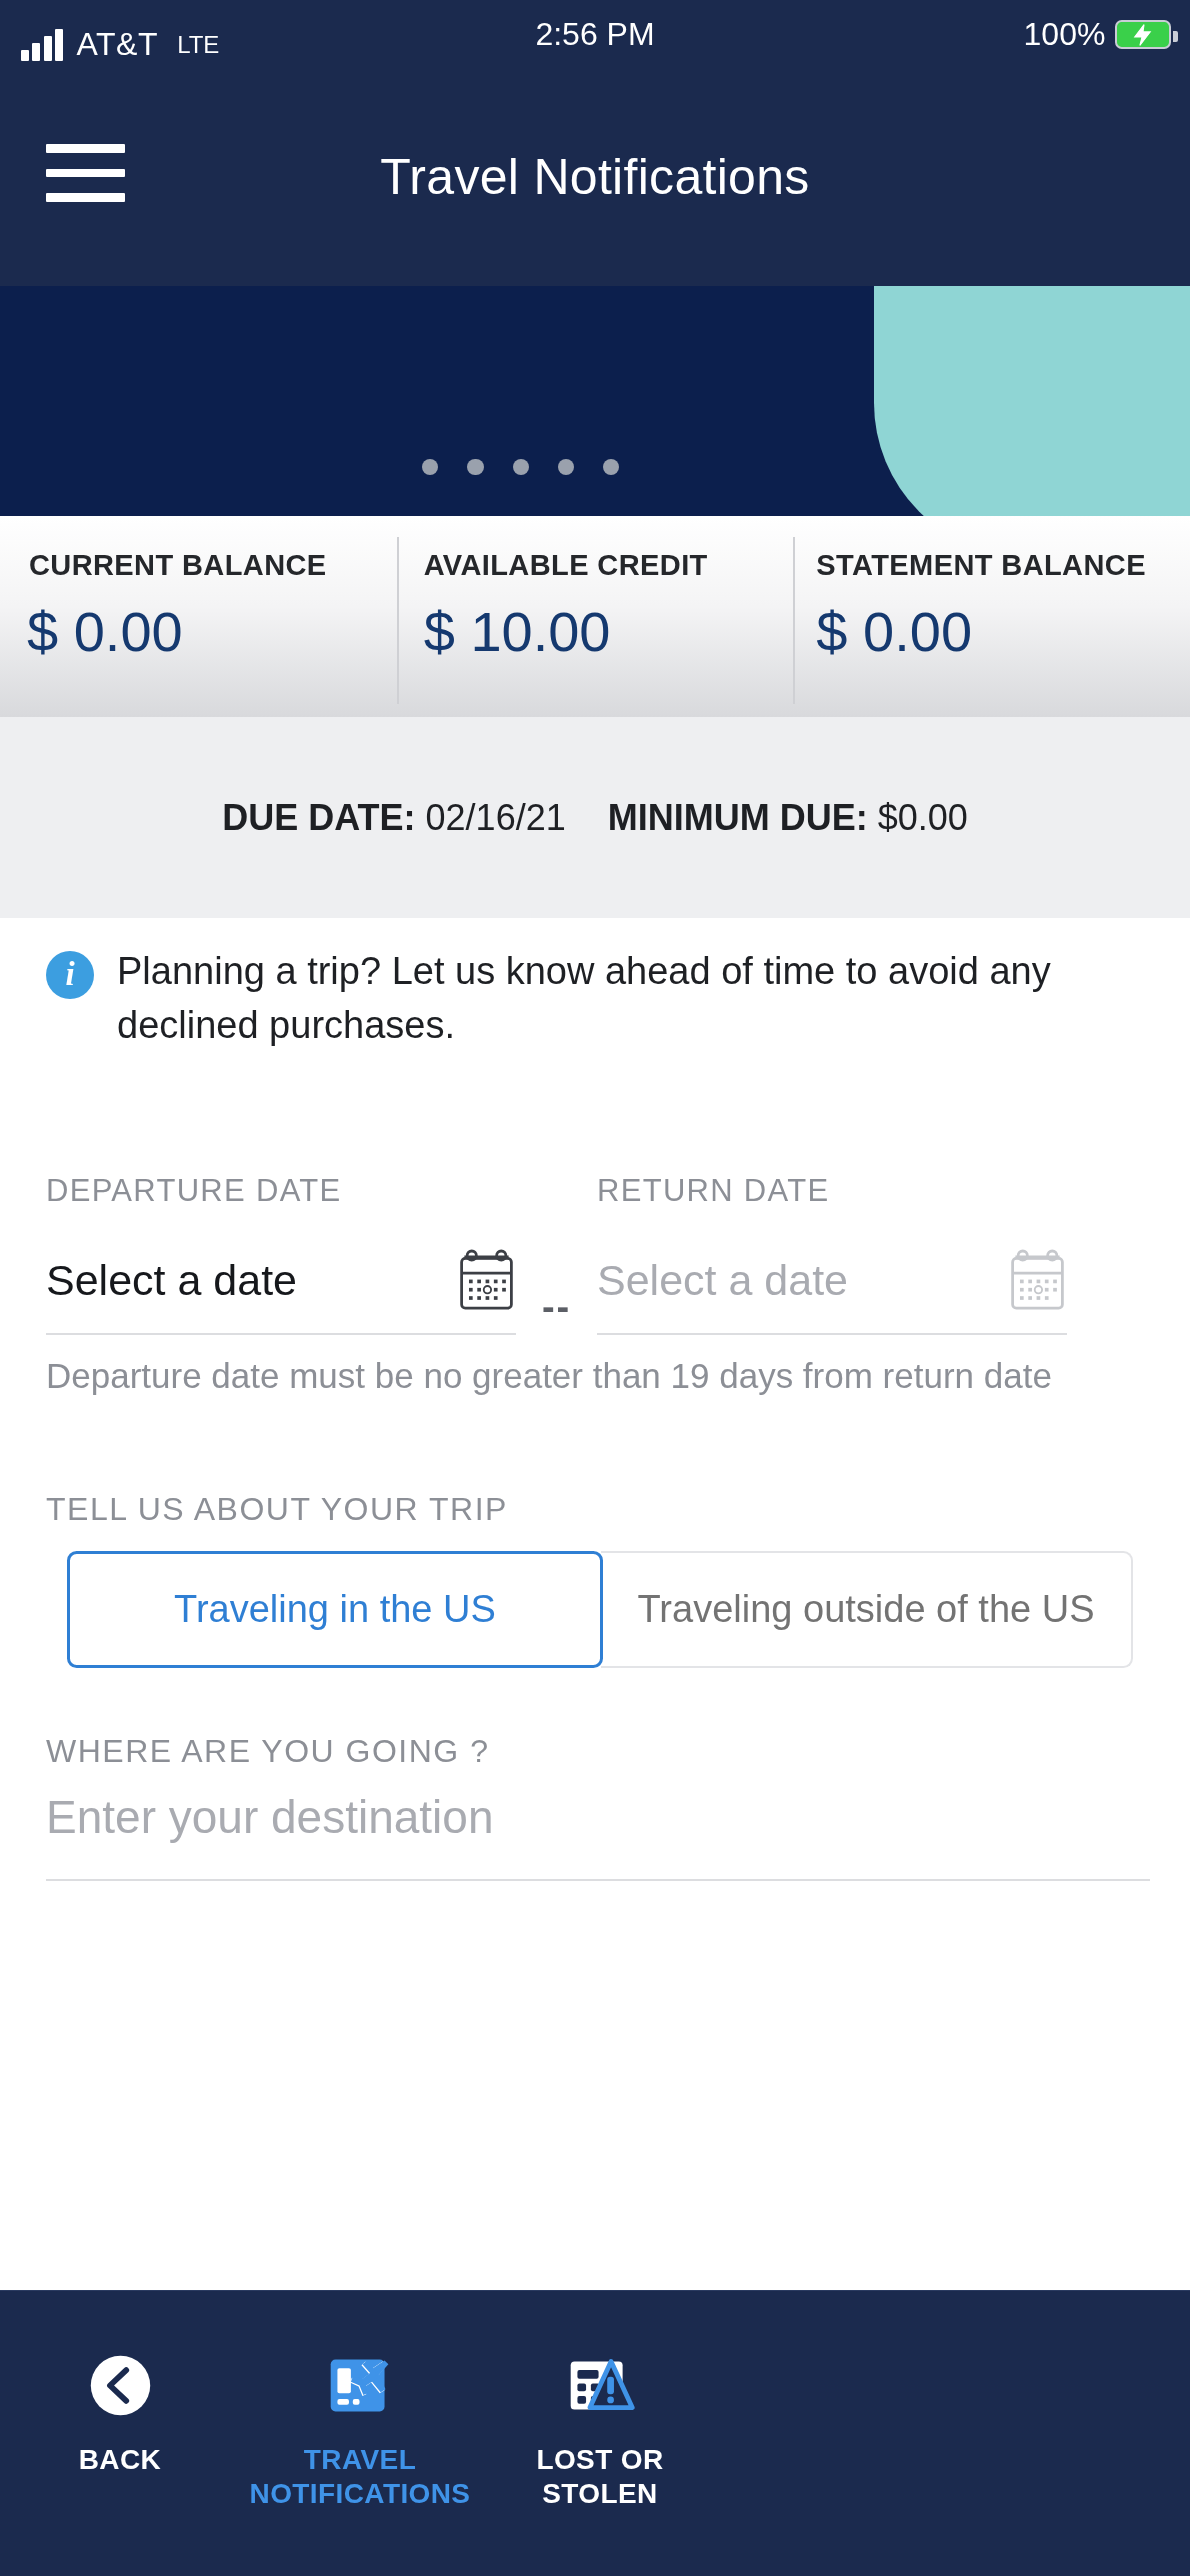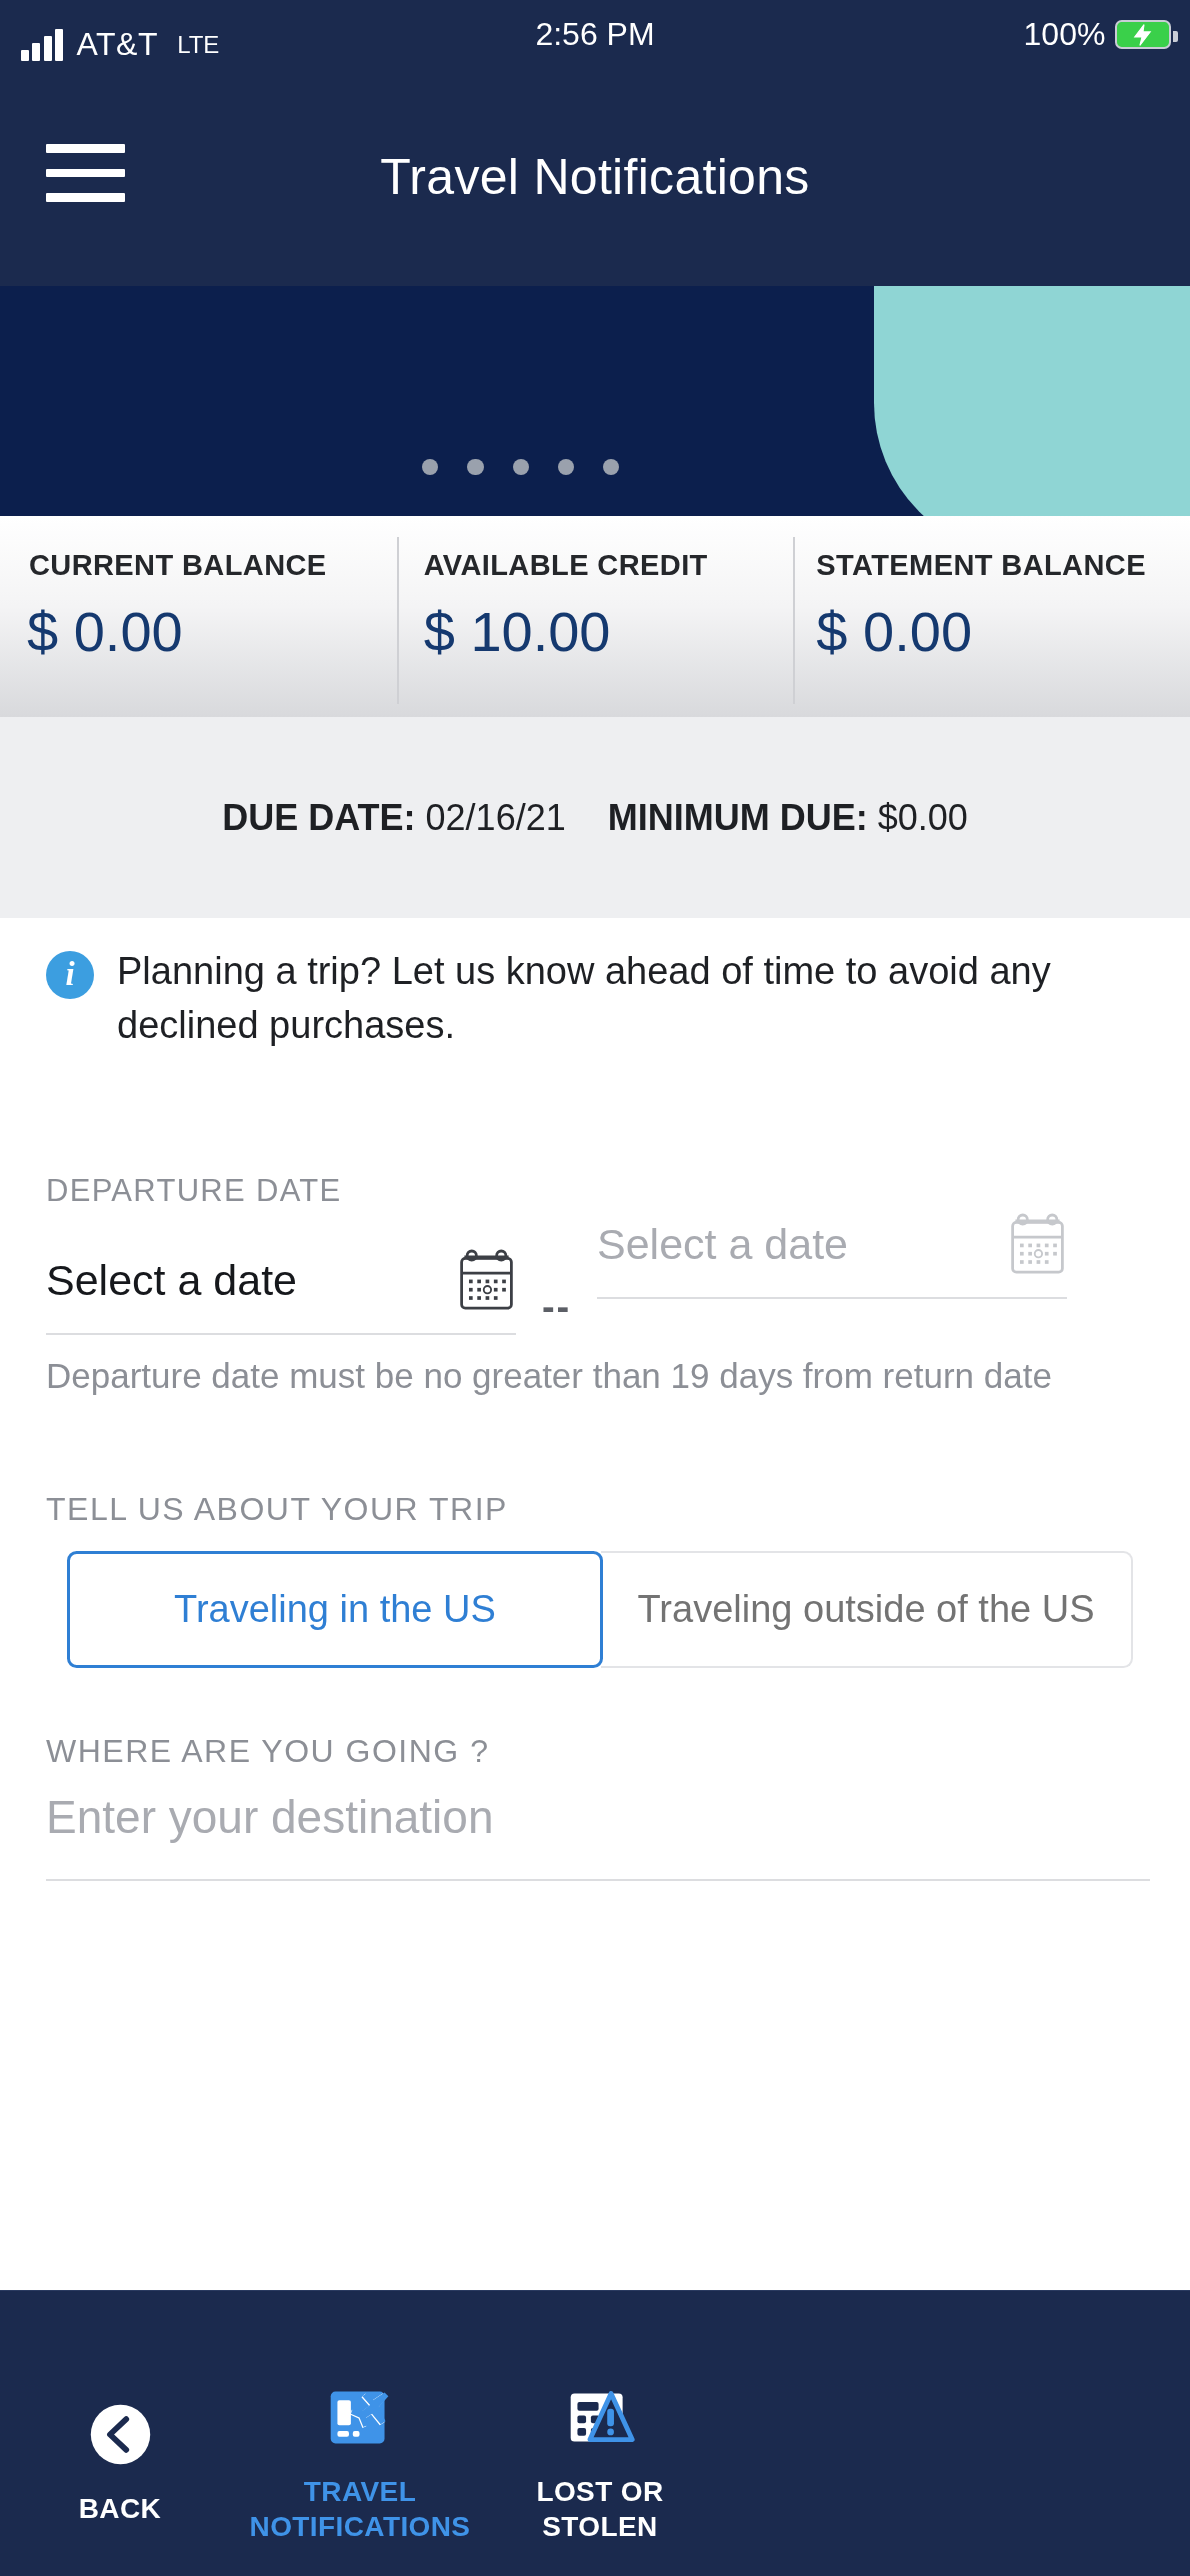--- a/index.html
+++ b/index.html
@@ -190,21 +190,21 @@
   .dest-input{
     position:absolute; top:872px; left:46px; width:1104px;
     padding-bottom:35px; border-bottom:2.9px solid #dcdde0;
     font-size:46px; color:#a9abb1;
   }
 
   
   .bottomnav{
     position:absolute; bottom:0; left:0; width:1190px; height:286px;
     background:#1b2a4e; border-top:1.9px solid #2a3a60;
-    display:flex; align-items:center; padding-top:56px;
+    display:flex; align-items:flex-start; padding-top:56px;
   }
   .nav-item{
     width:240px; display:flex; flex-direction:column; align-items:center; gap:19px;
     cursor:pointer;
   }
   .nav-item:nth-child(1){ margin-left:0px; }
   .nav-ico{ height:77px; display:flex; align-items:center; justify-content:center; }
   .nav-lbl{
     font-size:28px; font-weight:bold; color:#ffffff; text-align:center;
     line-height:1.22; letter-spacing:0.4px;
@@ -316,20 +316,21 @@
               <rect x="40" y="51" width="4" height="4"></rect>
           </g>
           <circle cx="33" cy="44" r="4" fill="none" stroke="#3c3f45" stroke-width="2"></circle>
         </svg>
       </div>
     </div>
 
     <div class="date-sep">--</div>
 
     <div class="date-field">
+      <div class="date-label">RETURN DATE</div>
       <div class="date-ctl">
         <span class="date-val muted">Select a date</span>
         <svg class="cal-ico" viewBox="0 0 64 68">
           <rect x="5" y="10" width="54" height="54" rx="4" fill="none" stroke="#c6c8cc" stroke-width="3"></rect>
           <line x1="5" y1="26" x2="59" y2="26" stroke="#c6c8cc" stroke-width="3"></line>
           <line x1="8" y1="9" x2="56" y2="9" stroke="#c6c8cc" stroke-width="4"></line>
           <circle cx="16" cy="7" r="5" fill="none" stroke="#c6c8cc" stroke-width="3"></circle>
           <circle cx="48" cy="7" r="5" fill="none" stroke="#c6c8cc" stroke-width="3"></circle>
           <g fill="#c6c8cc">
             <rect x="13" y="33" width="4" height="4"></rect>

